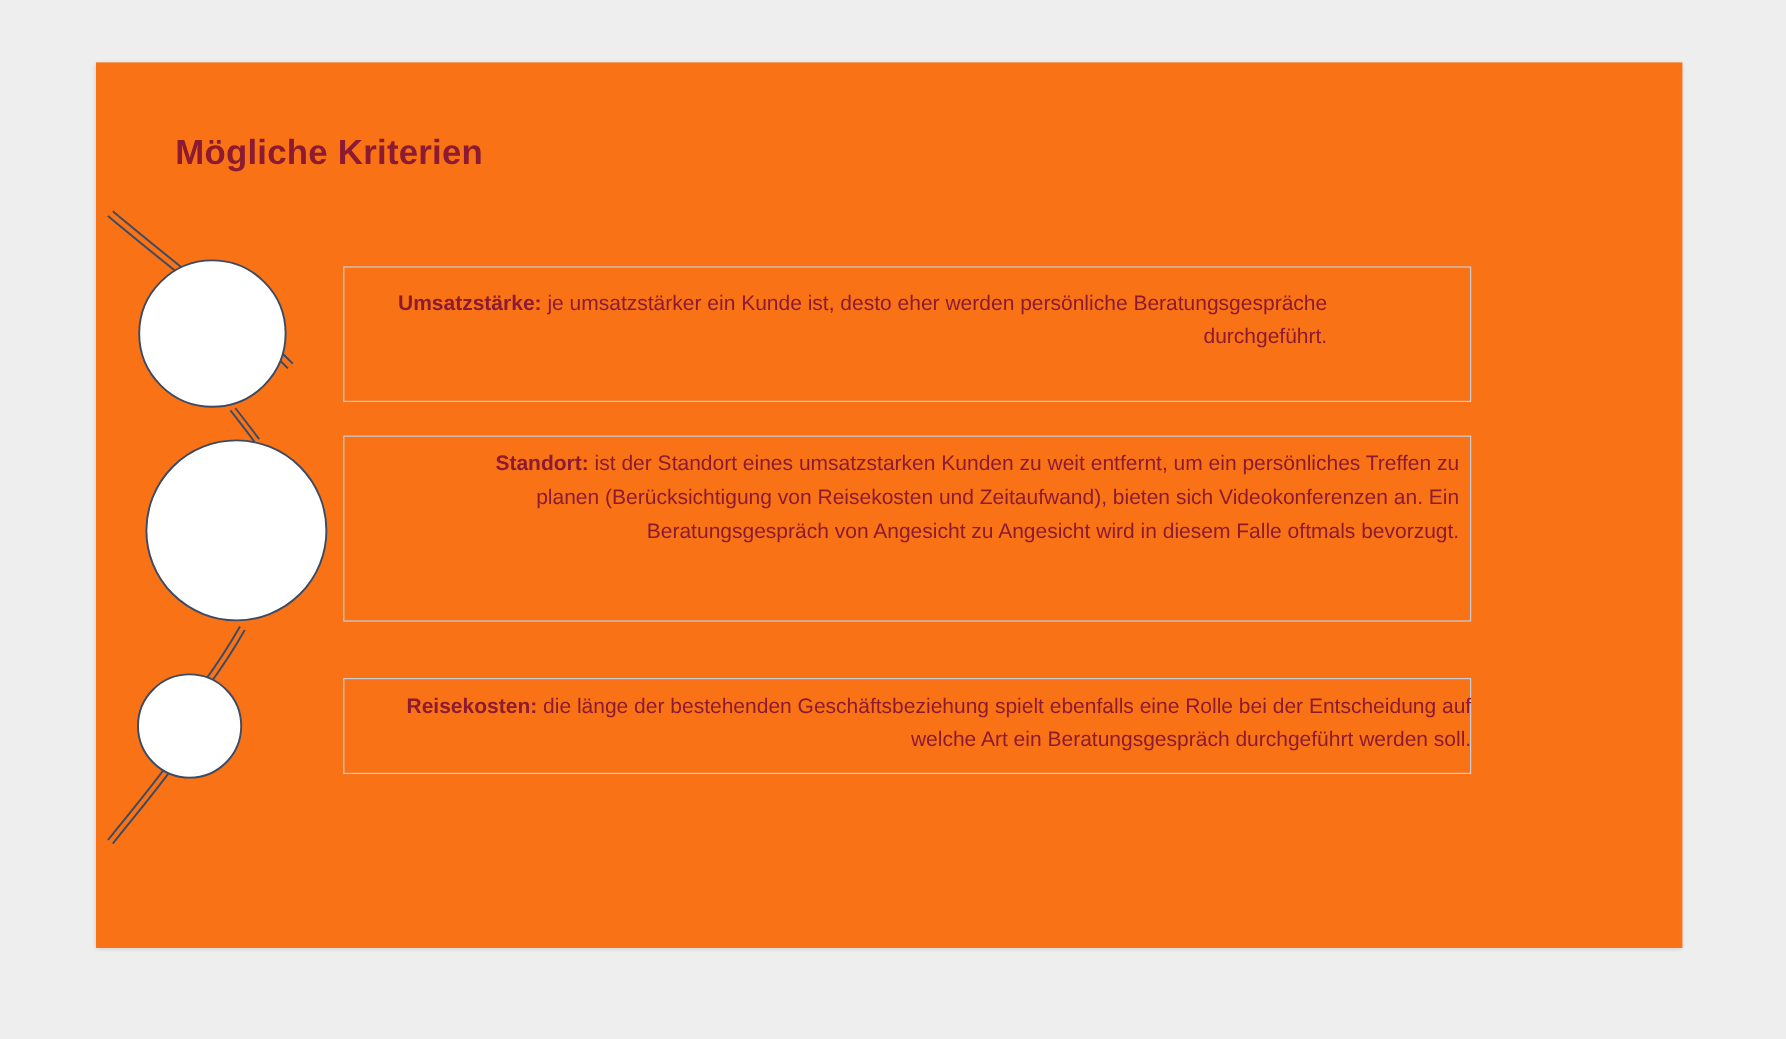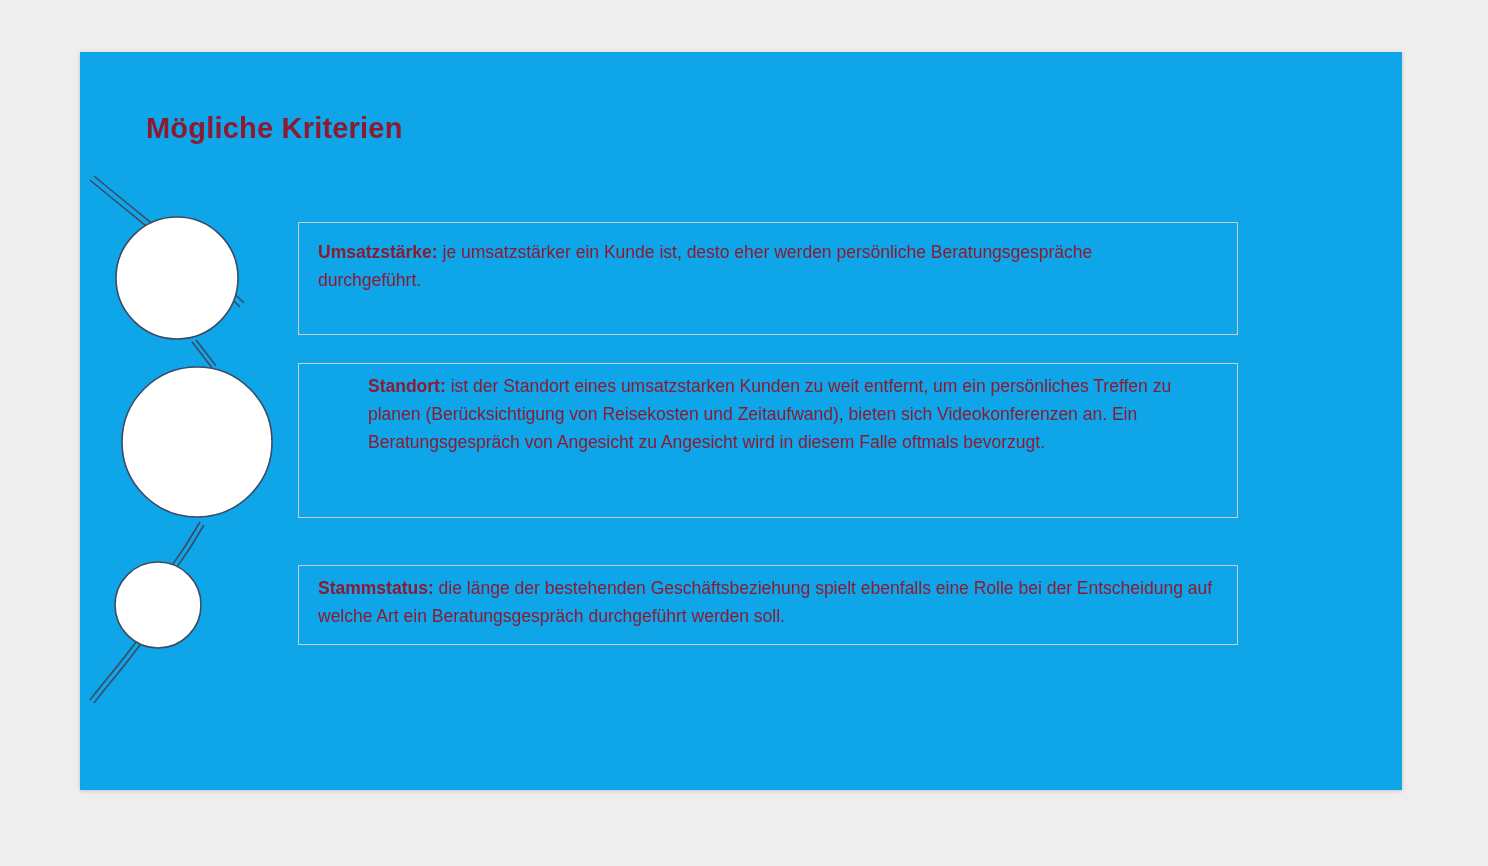--- a/index.html
+++ b/index.html
@@ -13,22 +13,23 @@
     font-family: "Liberation Sans", sans-serif;
     overflow: hidden;
   }
 
   .slide-stage {
     position: absolute;
     left: 80px;
     top: 52px;
     width: 1322px;
     height: 738px;
-    background: #0ea5e9;
+    background: #f97316;
     box-shadow: 0 1px 4px rgba(0,0,0,0.18);
+    text-align: right;
   }
 
   .slide-title {
     position: absolute;
     left: 66px;
     top: 60px;
     font-size: 29px;
     font-weight: bold;
     color: #8c1b32;
     letter-spacing: 0.2px;
@@ -40,21 +41,21 @@
     position: absolute;
     left: 0;
     top: 0;
     width: 1322px;
     height: 738px;
     pointer-events: none;
   }
 
   .items-layer {
     position: absolute;
-    left: 16px;
+    left: 4px;
     top: 0;
     width: 1322px;
     height: 738px;
   }
 
   .item-box {
     position: absolute;
     border: 1px solid #c9ccd4;
     background: transparent;
     box-sizing: border-box;
@@ -114,17 +115,17 @@
       <b>Umsatzstärke:</b><span> je umsatzstärker ein Kunde ist, desto eher werden persönliche Beratungsgespräche durchgeführt.</span>
     </div>
 
     <div class="item-box" id="item-2-box"></div>
     <div class="item-text" id="item-2-text">
       <b>Standort:</b><span> ist der Standort eines umsatzstarken Kunden zu weit entfernt, um ein persönliches Treffen zu planen (Berücksichtigung von Reisekosten und Zeitaufwand), bieten sich Videokonferenzen an. Ein Beratungsgespräch von Angesicht zu Angesicht wird in diesem Falle oftmals bevorzugt.</span>
     </div>
 
     <div class="item-box" id="item-3-box"></div>
     <div class="item-text" id="item-3-text">
-      <b>Stammstatus:</b><span> die länge der bestehenden Geschäftsbeziehung spielt ebenfalls eine Rolle bei der Entscheidung auf welche Art ein Beratungsgespräch durchgeführt werden soll.</span>
+      <b>Reisekosten:</b><span> die länge der bestehenden Geschäftsbeziehung spielt ebenfalls eine Rolle bei der Entscheidung auf welche Art ein Beratungsgespräch durchgeführt werden soll.</span>
     </div>
 
   </div>
 </div>
 
 </body></html>

